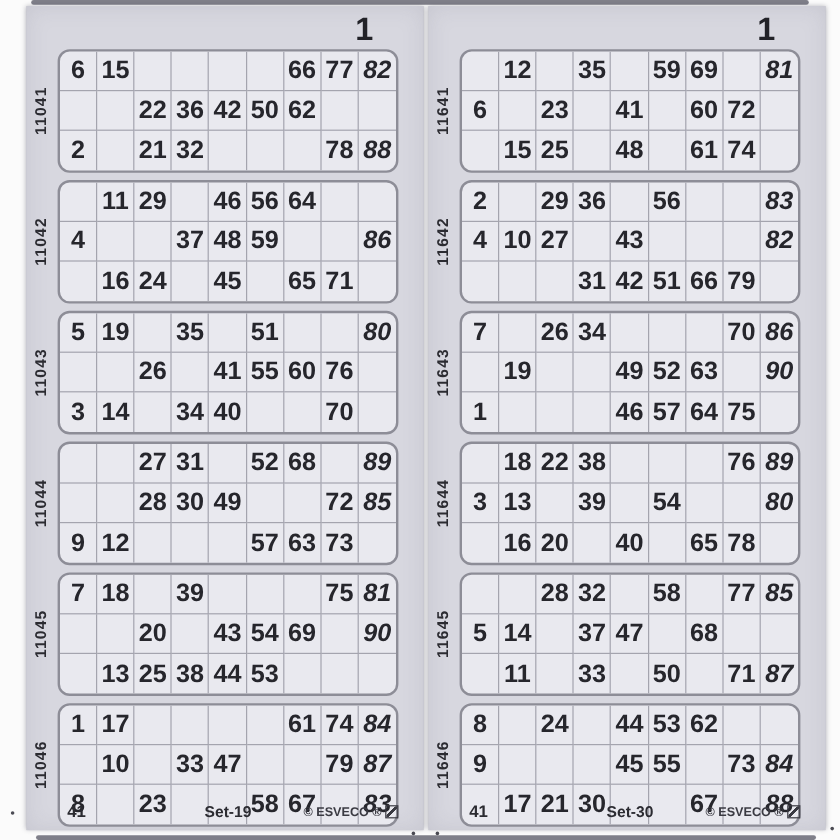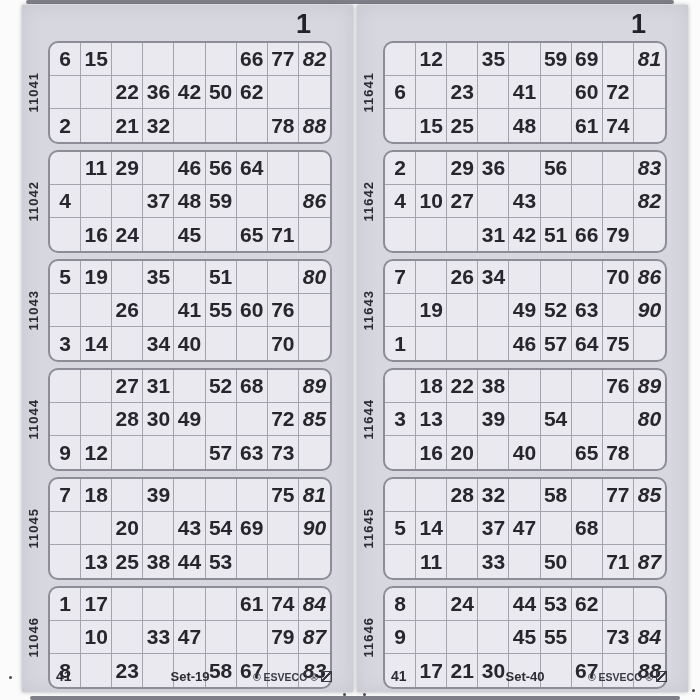--- a/index.html
+++ b/index.html
@@ -480,19 +480,19 @@
           <div class="cell"></div>
           <div class="cell"></div>
           <div class="cell">67</div>
           <div class="cell"></div>
           <div class="cell">88</div>
         </div>
       </div>
     </div>
   <div class="sheet-footer">
     <span class="footer-series">41</span>
-    <span class="footer-set">Set-40</span>
+    <span class="footer-set">Set-30</span>
     <span class="footer-brand">
       <span>© ESVECO ®</span>
       <span class="logo-box"></span>
     </span>
   </div>
 </div>
 
 </body></html>

